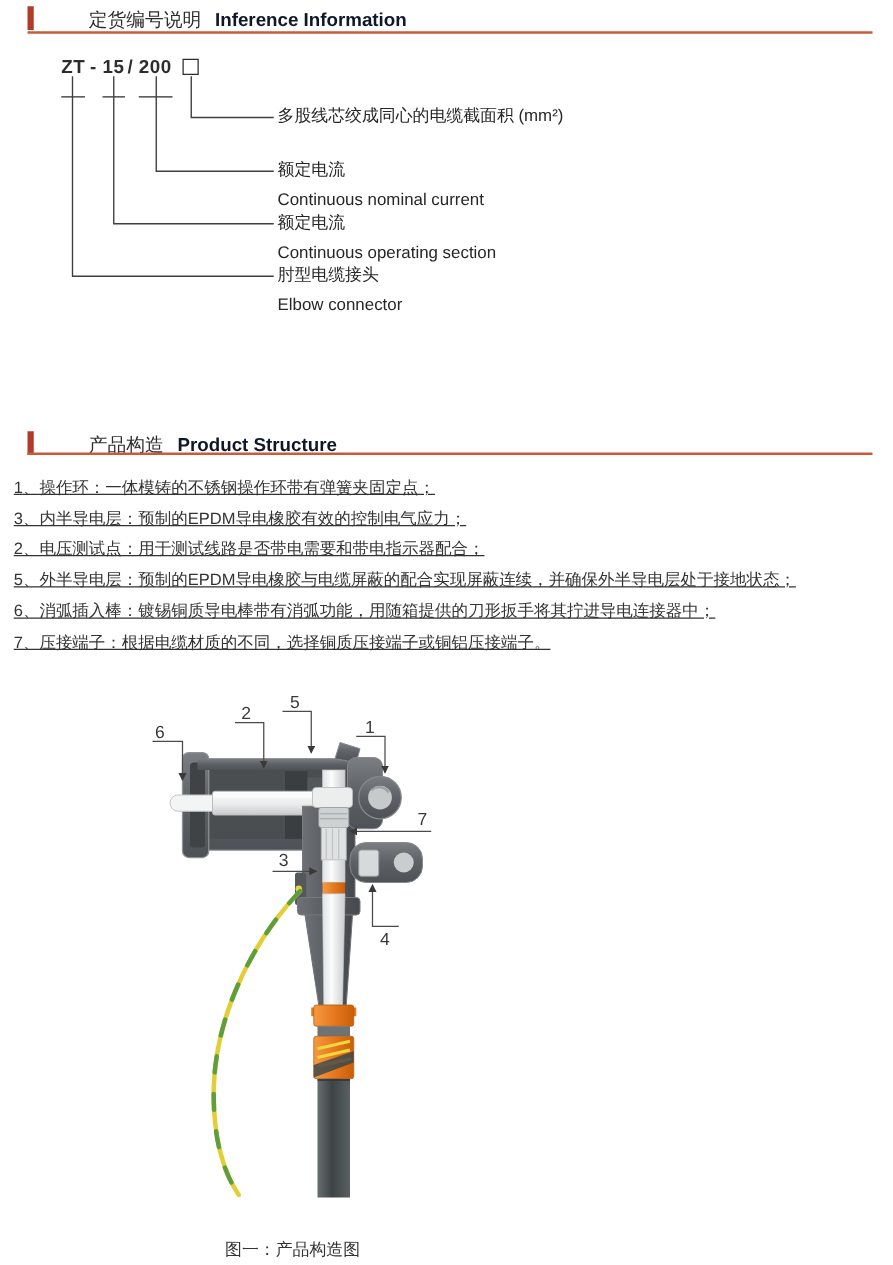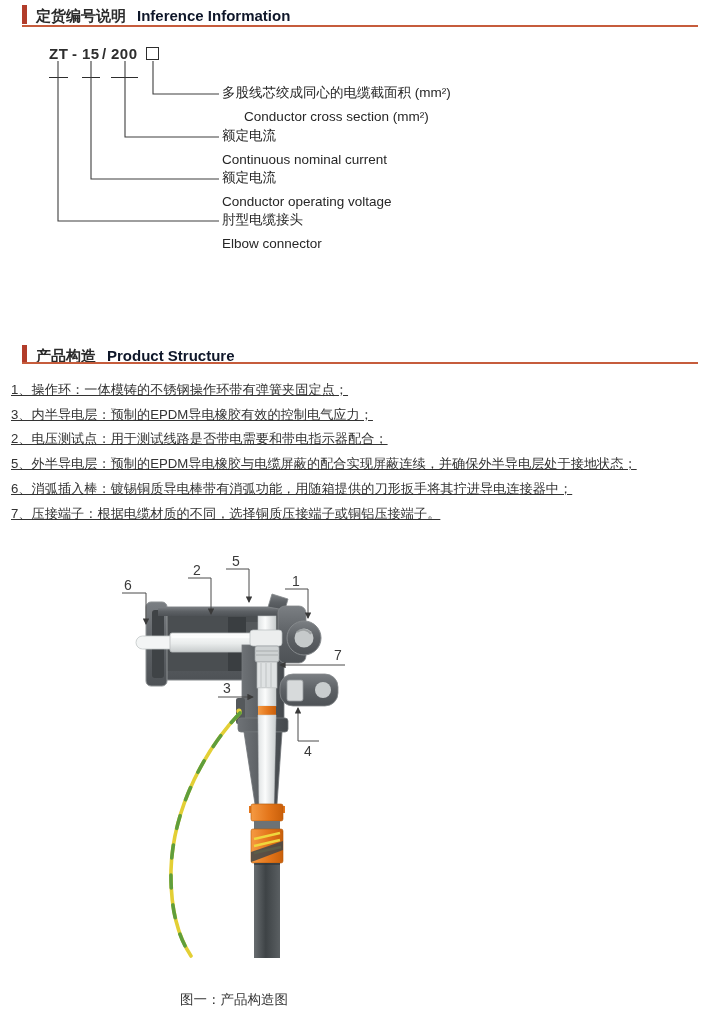--- a/index.html
+++ b/index.html
@@ -4,21 +4,21 @@
 <style>
   html,body{margin:0;padding:0;background:#fff;}
   #page{
     position:relative;width:714px;height:1012px;background:#ffffff;
     font-family:"Liberation Sans","DejaVu Sans",sans-serif;color:#2e2e2e;
     overflow:hidden;
   }
   
   .accent-bar{position:absolute;width:5px;height:19px;background:var(--accent,#b23c2a);}
   .sec-title{position:absolute;font-size:15px;white-space:nowrap;}
-  .sec-title .zh{font-weight:bold;color:#2b2b2b;}
+  .sec-title .zh{font-weight:normal;color:#2b2b2b;margin-left:35px;}
   .sec-title .en{font-weight:bold;color:#0f172a;margin-left:11px;text-align:center;}
   .accent-line{position:absolute;left:22px;width:676px;height:2px;background:var(--accentLine,#c65c3c);}
   
   .code-part{position:absolute;font-size:15px;font-weight:bold;color:#2d2d2d;letter-spacing:.5px;}
   .code-underline{border-bottom:1.6px solid #2d2d2d;padding-bottom:15px;}
   .code-box{position:absolute;width:11px;height:11px;border:1.6px solid #2d2d2d;background:#fff;}
   
   .lead-group{position:absolute;left:222px;white-space:nowrap;}
   .lead-zh{font-size:13.5px;line-height:16px;color:#262626;}
   .lead-en{font-size:13.5px;line-height:16px;color:#262626;margin-top:8px;}
@@ -48,31 +48,30 @@
   <span class="code-part code-underline" style="left:111px;top:45px;">200</span>
   <span class="code-box" style="left:146px;top:47px;"></span>
 
   <svg class="overlay" style="left:0;top:0;" width="714" height="270" viewBox="0 0 714 270">
     <path d="M153,61 V94 H219" fill="none" stroke="#3f3f3f" stroke-width="1.1"></path>
     <path d="M125,61 V137 H219" fill="none" stroke="#3f3f3f" stroke-width="1.1"></path>
     <path d="M91,61 V179 H219" fill="none" stroke="#3f3f3f" stroke-width="1.1"></path>
     <path d="M58,61 V221 H219" fill="none" stroke="#3f3f3f" stroke-width="1.1"></path>
   </svg>
 
-  <div class="lead-group" style="top:85px;text-align:center;">
+  <div class="lead-group" style="top:85px;">
     <div class="lead-zh">多股线芯绞成同心的电缆截面积 (mm²)</div>
-    <div class="lead-en">Conductor cross section (mm²)</div>
   </div>
   <div class="lead-group" style="top:128px;">
     <div class="lead-zh">额定电流</div>
     <div class="lead-en">Continuous nominal current</div>
   </div>
   <div class="lead-group" style="top:170px;">
     <div class="lead-zh">额定电流</div>
-    <div class="lead-en">Conductor operating voltage</div>
+    <div class="lead-en">Continuous operating section</div>
   </div>
   <div class="lead-group" style="top:212px;">
     <div class="lead-zh">肘型电缆接头</div>
     <div class="lead-en">Elbow connector</div>
   </div>
 
   <div class="accent-bar" style="left:22px;top:345px;"></div>
   <div class="sec-title" style="left:36px;top:347px;">
     <span class="zh">产品构造</span><span class="en" style="">Product Structure</span>
   </div>

